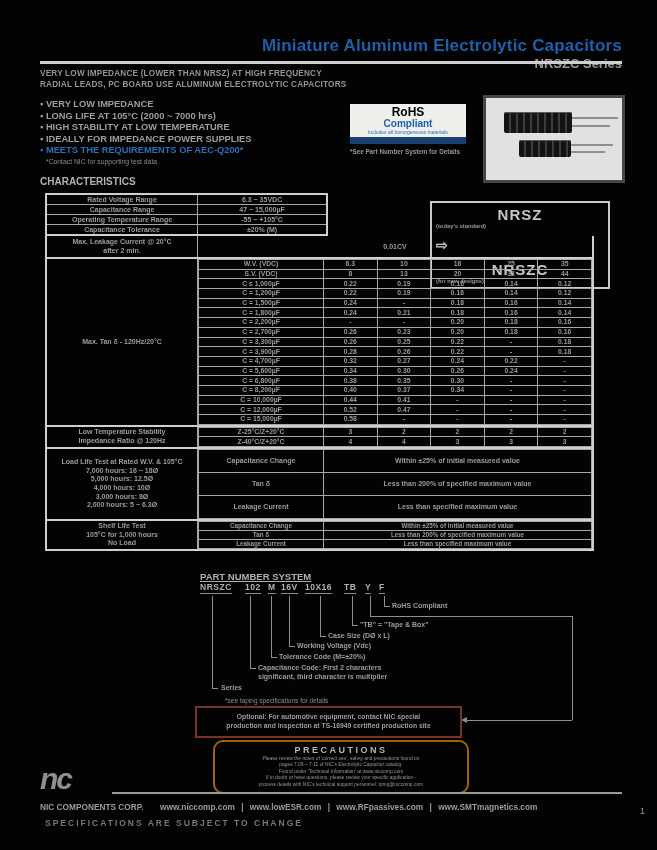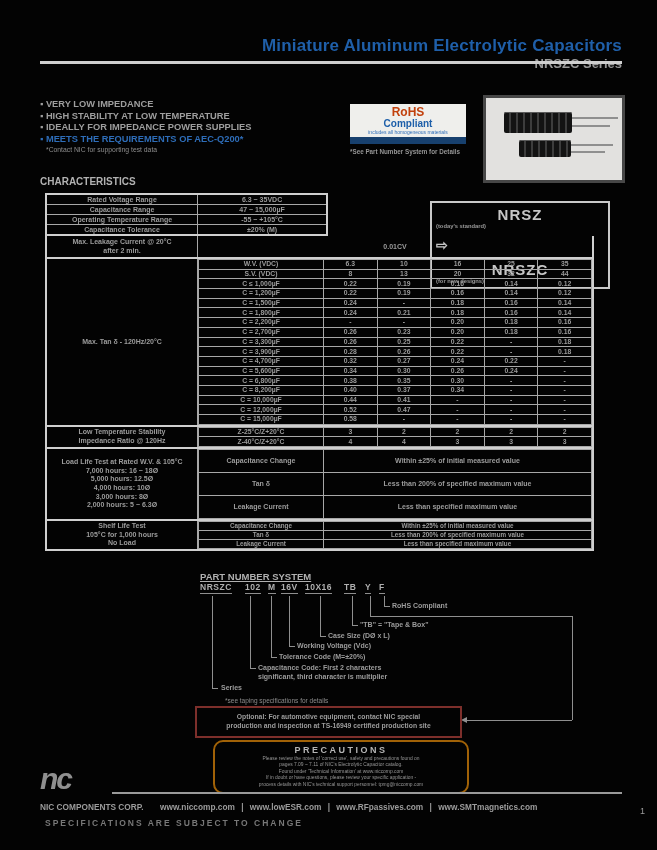--- a/index.html
+++ b/index.html
@@ -15,21 +15,21 @@
   .hsec{font-size:10px;font-weight:bold;color:#b2b2b2;}
   .feat{left:40px;top:96px;width:330px;}
   .feat ul{list-style:none;margin:3px 0 0 0;padding:0;}
   .feat li{font-size:9.3px;font-weight:bold;color:#9e9e9e;line-height:11.6px;}
   .feat li::before{content:"▪ ";}
   .feat li.blue{color:#2e6db8;}
   .featnote{font-size:6.8px;color:#8d8d8d;margin-top:1px;padding-left:6px;}
   .charhead{left:40px;top:176px;}
   
   .rohsbox{left:350px;top:104px;width:116px;background:#efefec;text-align:center;padding-top:2px;}
-  .rohs1{font-size:12px;font-weight:bold;color:#c2410c;line-height:13px;}
+  .rohs1{font-size:12px;font-weight:bold;color:#000000;line-height:13px;}
   .rohs2{font-size:10px;font-weight:bold;color:#1d5fa9;line-height:10px;}
   .rohs3{font-size:5px;color:#2e6db8;line-height:7px;}
   .rohsbar{height:7px;background:#17406e;margin-top:1px;}
   .rohsnote{left:350px;top:148px;font-size:6.3px;color:#969696;font-weight:bold;}
   
   .photobox{left:483px;top:95px;width:136px;height:82px;background:#e2e1df;border:3px solid #474747;}
   .capbody{position:absolute;background:repeating-linear-gradient(90deg,#131313 0px,#131313 5px,#3d3d3d 5px,#3d3d3d 7px);border-radius:2px;box-shadow:inset 0 1px 0 #5a5a5a;}
   .caplead{position:absolute;height:1.5px;background:#8f8f8f;}
   
   .nrszbox{left:430px;top:201px;width:168px;border:2px solid #c9c9c9;display:flex;justify-content:center;gap:9px;padding:4px 4px 3px 4px;}
@@ -76,24 +76,29 @@
 <body>
 
 <div id="page">
 
   <div class="abs hdr">
     <div class="title">Miniature Aluminum Electrolytic Capacitors</div>
     <div class="series">NRSZC Series</div>
   </div>
   <div class="abs rule"></div>
 
+  <div class="abs subtitle">
+    <div>VERY LOW IMPEDANCE (LOWER THAN NRSZ) AT HIGH FREQUENCY</div>
+    <div>RADIAL LEADS, PC BOARD USE ALUMINUM ELECTROLYTIC CAPACITORS</div>
+  </div>
 
   <div class="abs feat">
     <ul>
       <li>VERY LOW IMPEDANCE</li>
+      <li>LONG LIFE AT 105°C (2000 ~ 7000 hrs)</li>
       <li>HIGH STABILITY AT LOW TEMPERATURE</li>
       <li>IDEALLY FOR IMPEDANCE POWER SUPPLIES</li>
       <li class="blue">MEETS THE REQUIREMENTS OF AEC-Q200*</li>
     </ul>
     <div class="featnote">*Contact NIC for supporting test data</div>
   </div>
 
   <div class="abs rohsbox">
     <div class="rohs1">RoHS</div>
     <div class="rohs2">Compliant</div>

